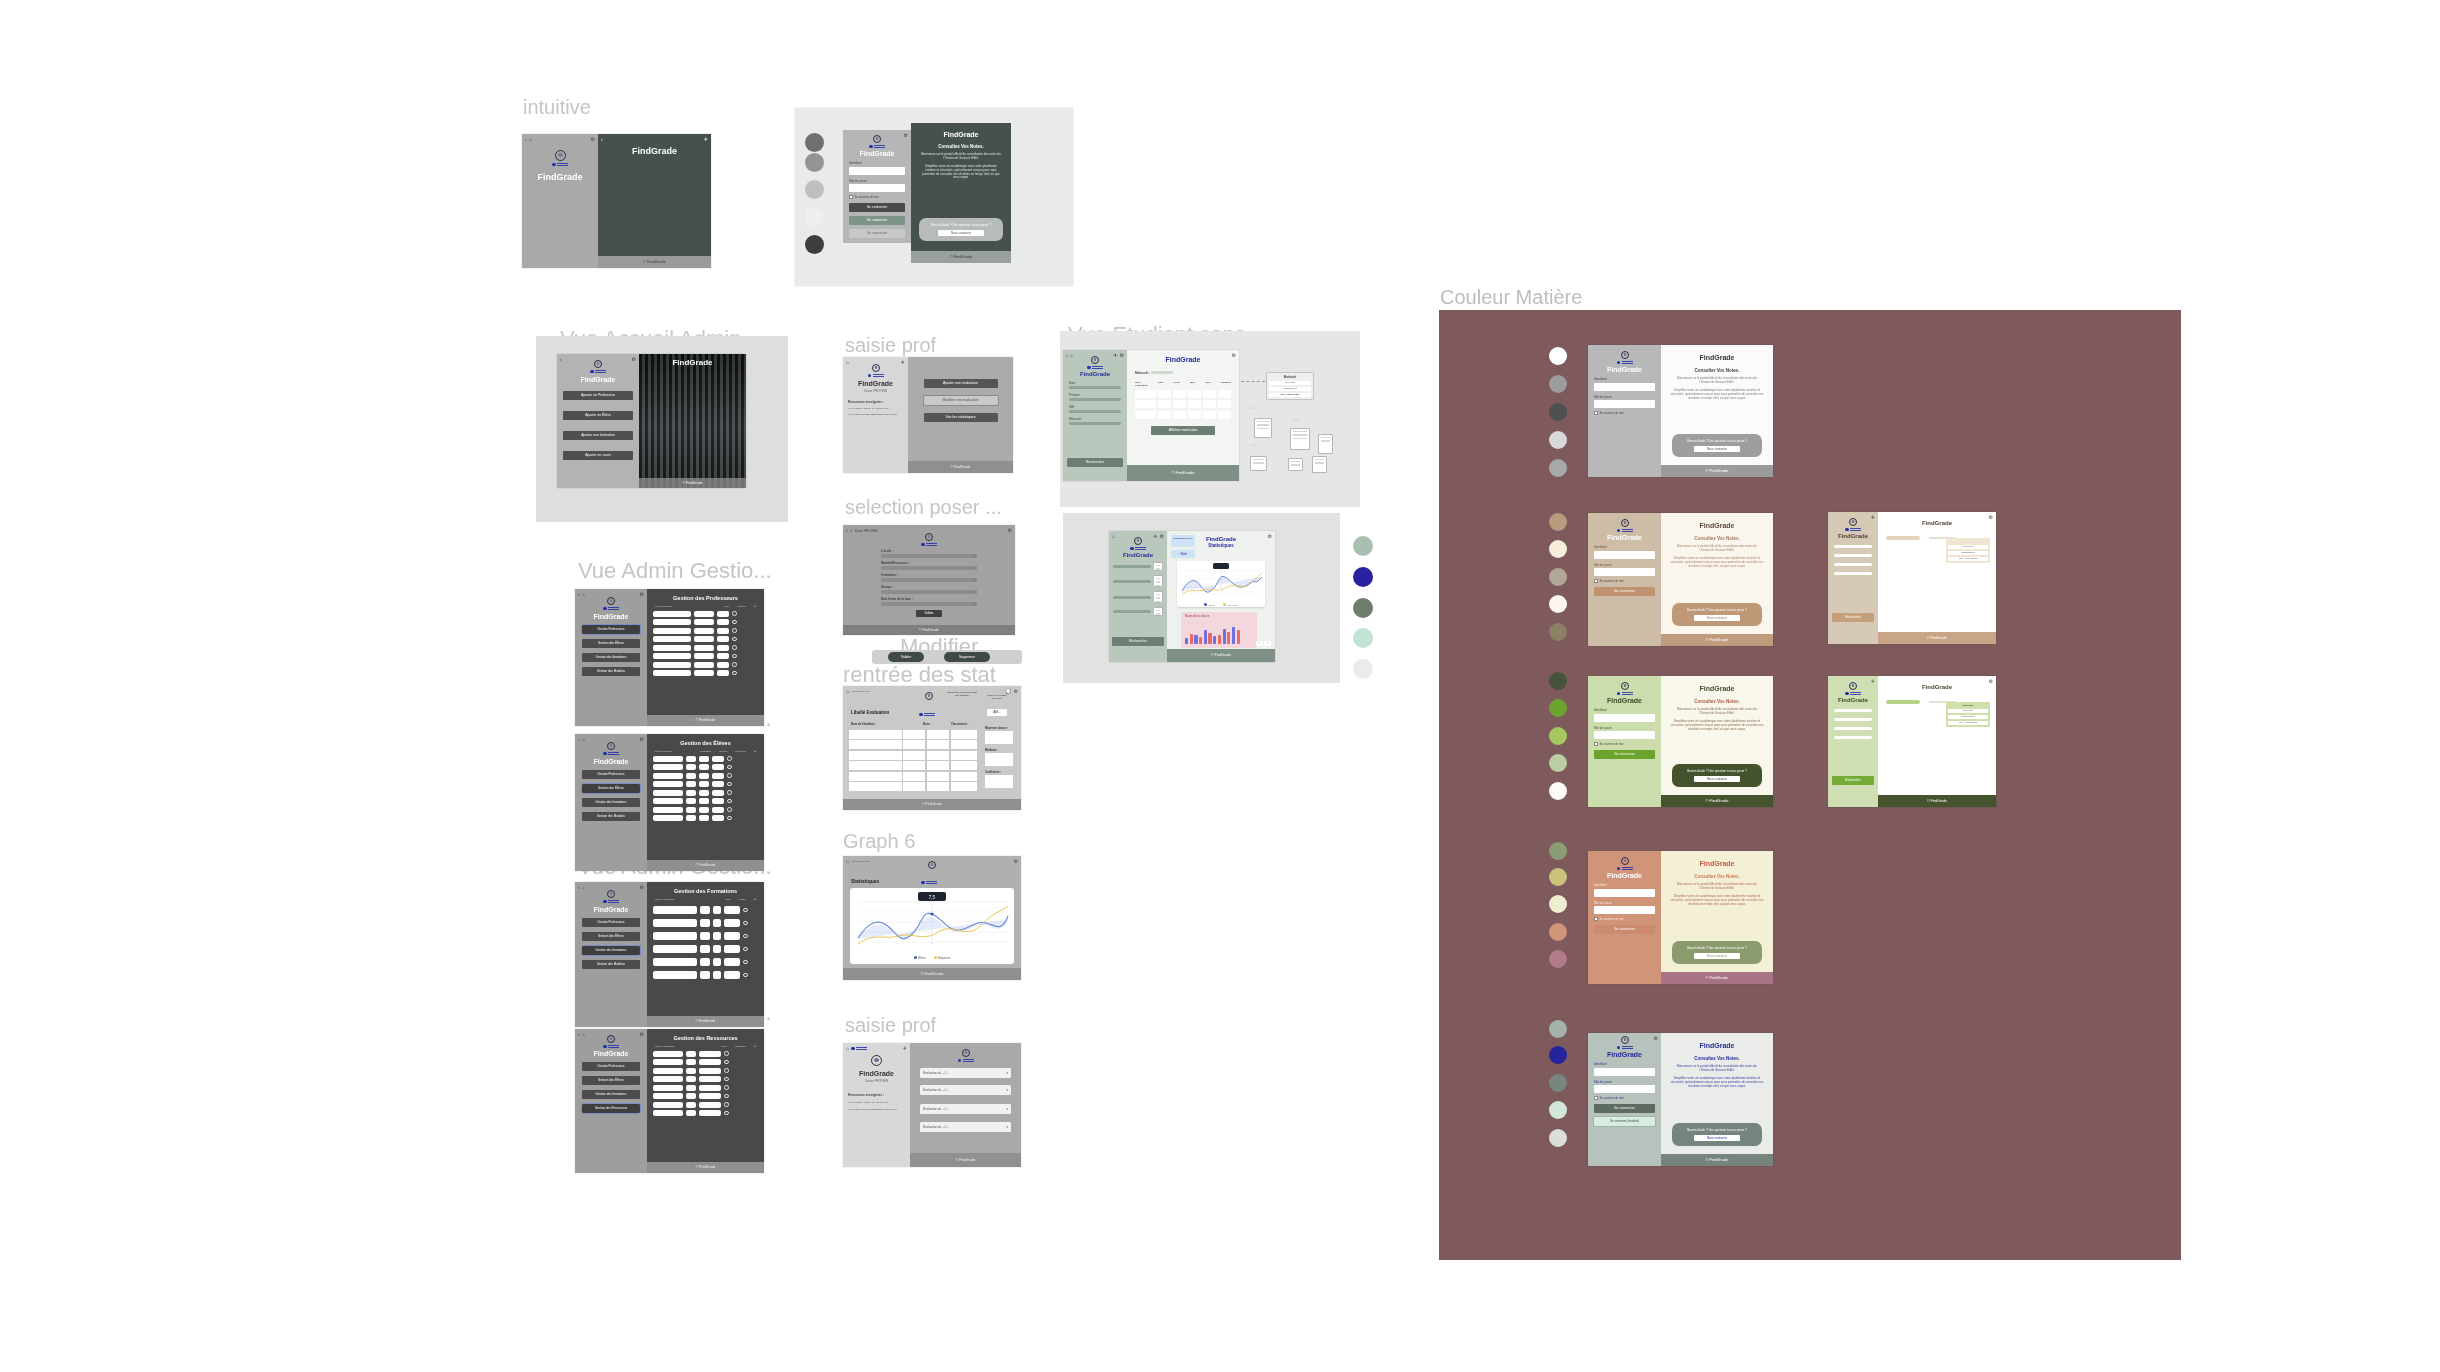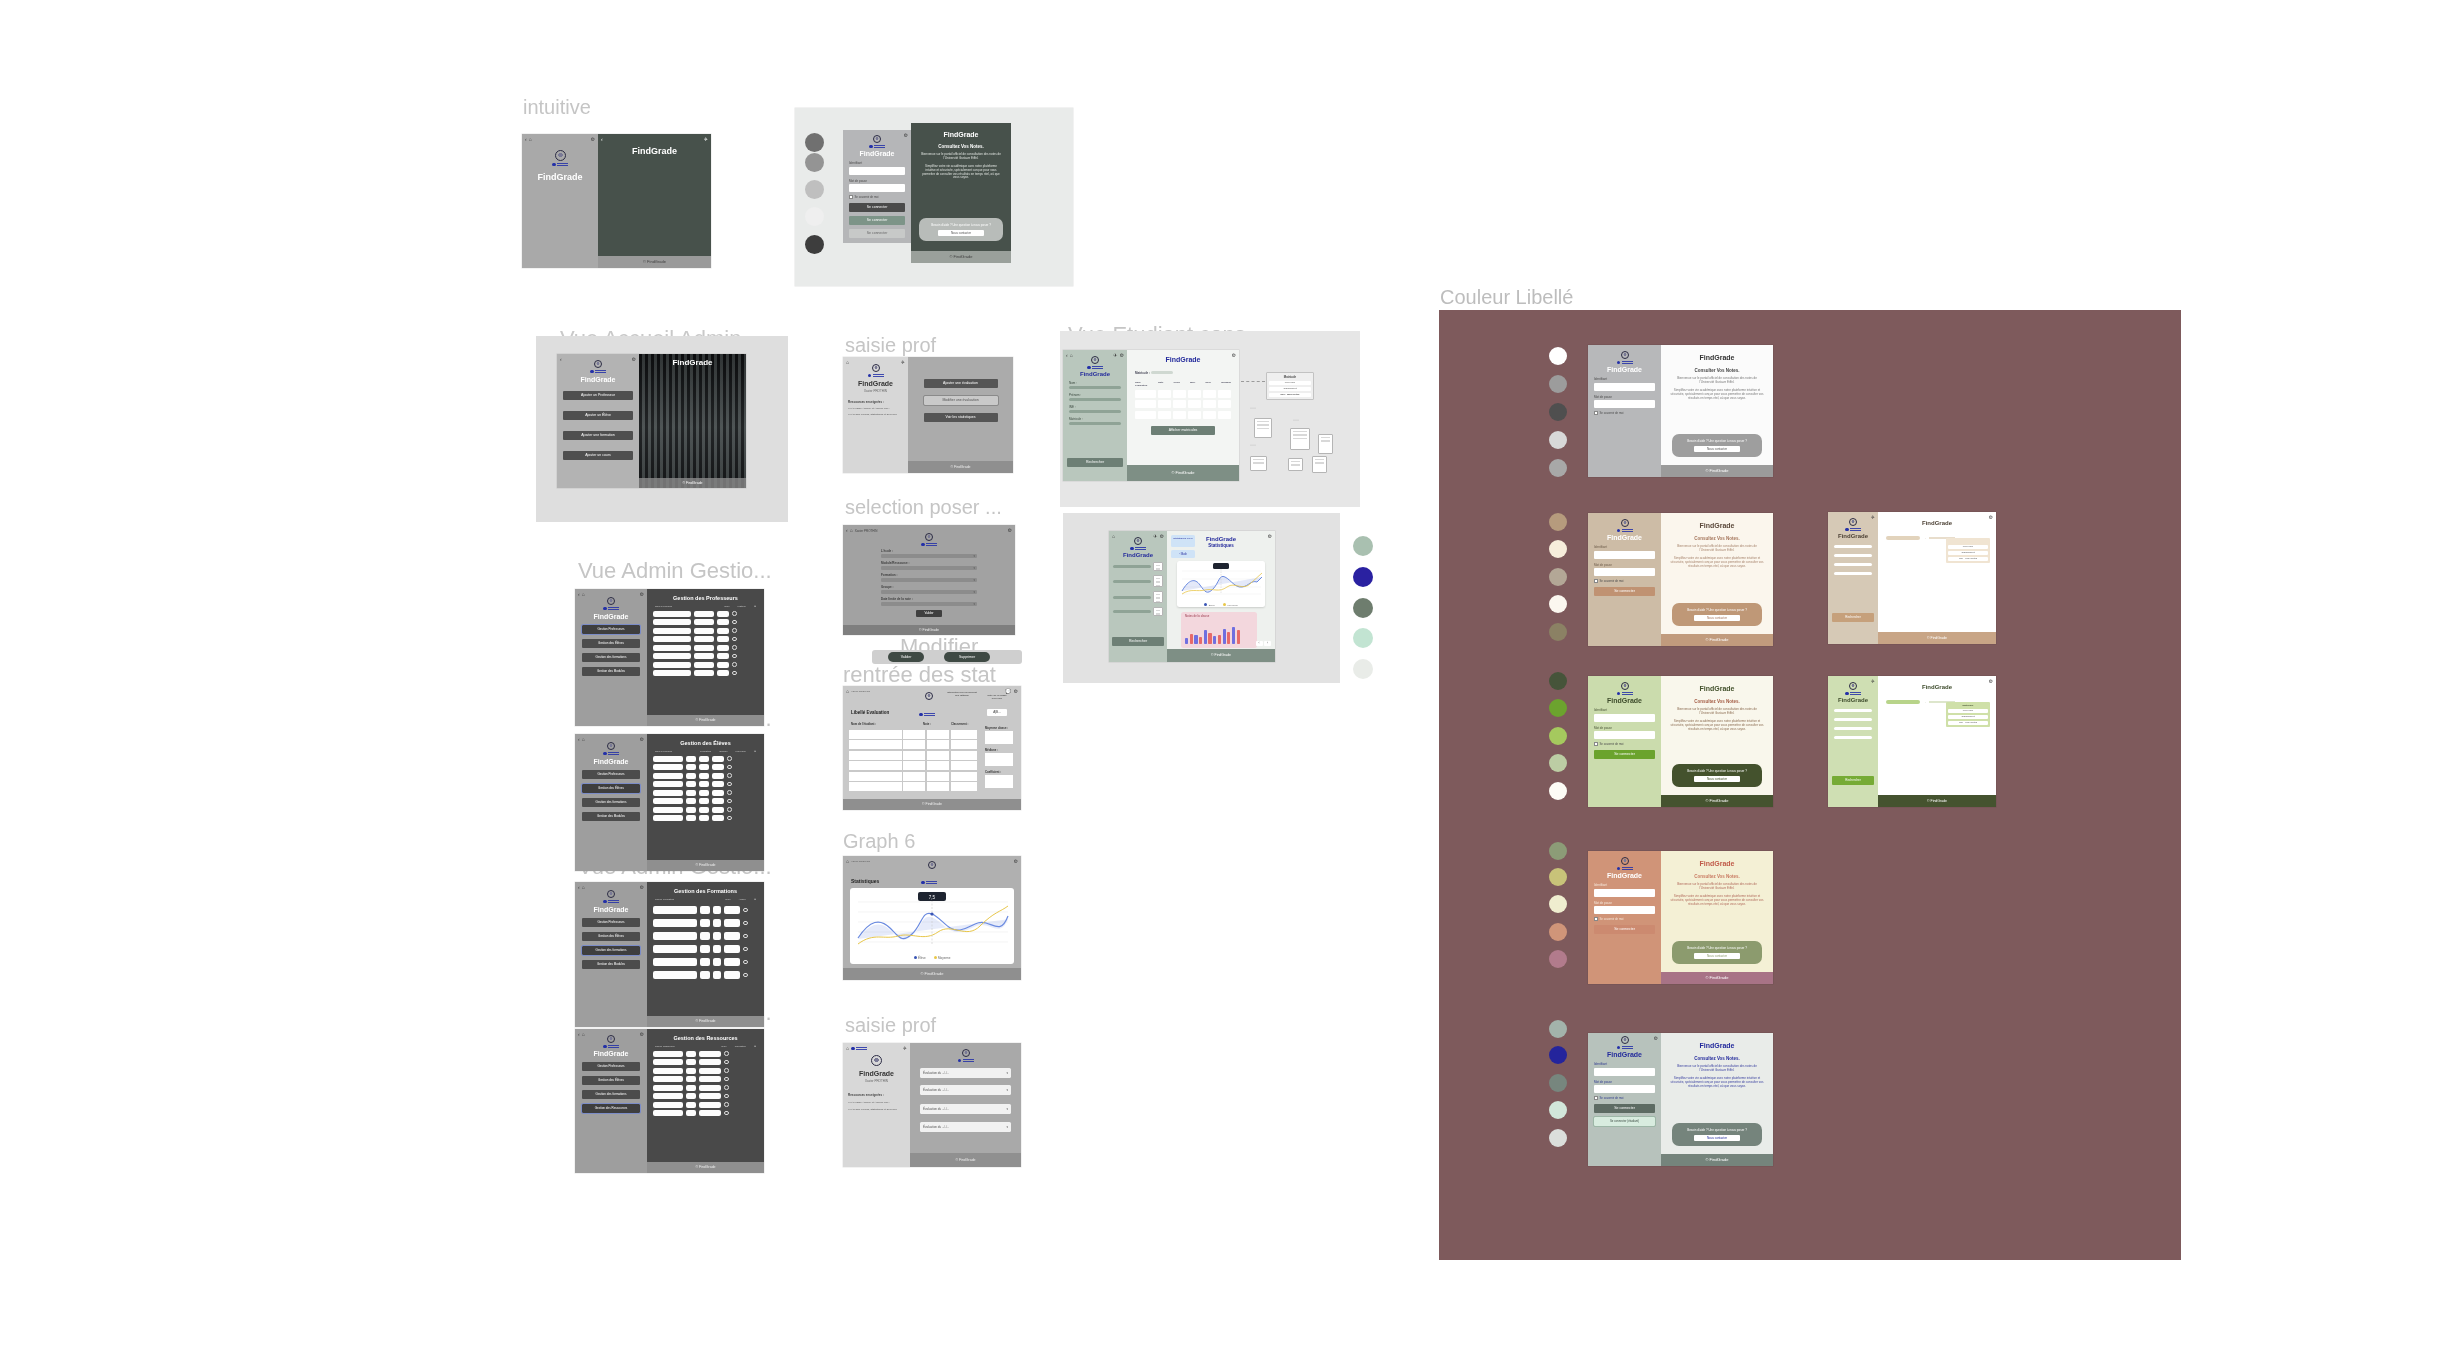--- a/index.html
+++ b/index.html
@@ -77,21 +77,21 @@
 <div class="lab fs20" style="left:845px;top:496px">selection poser ...</div>
 <div class="lab fs22" style="left:578px;top:558px">Vue Admin Gestio...</div>
 <div class="lab fs22" style="left:900px;top:634px">Modifier...</div>
 <div class="lab fs22" style="left:843px;top:662px">rentrée des stat</div>
 <div class="lab fs22" style="left:578px;top:706px">Vue Admin Gestio...</div>
 <div class="lab fs22" style="left:1110px;top:516px">Vue Étudiant stat...</div>
 <div class="lab fs20" style="left:843px;top:830px">Graph 6</div>
 <div class="lab fs22" style="left:578px;top:854px">Vue Admin Gestio...</div>
 <div class="lab fs20" style="left:845px;top:1014px">saisie prof</div>
 <div class="lab fs22" style="left:578px;top:1000px">Vue Admin Gestio...</div>
-<div class="lab fs20" style="left:1440px;top:286px;color:#bdbdbd">Couleur Libellé</div>
+<div class="lab fs20" style="left:1440px;top:286px;color:#bdbdbd">Couleur Matière</div>
 
 <div class="frame" style="left:522px;top:134px;width:189px;height:134px;display:flex">
   <div style="position:relative;width:76px;background:#a9a9a9">
     <div class="topbar">
         <span class="ic">‹</span>
         <span class="ic">⌂</span>
         <span class="sp"></span>
         <span class="ic">⚙</span>
       </div>
     <div style="margin-top:16px">

